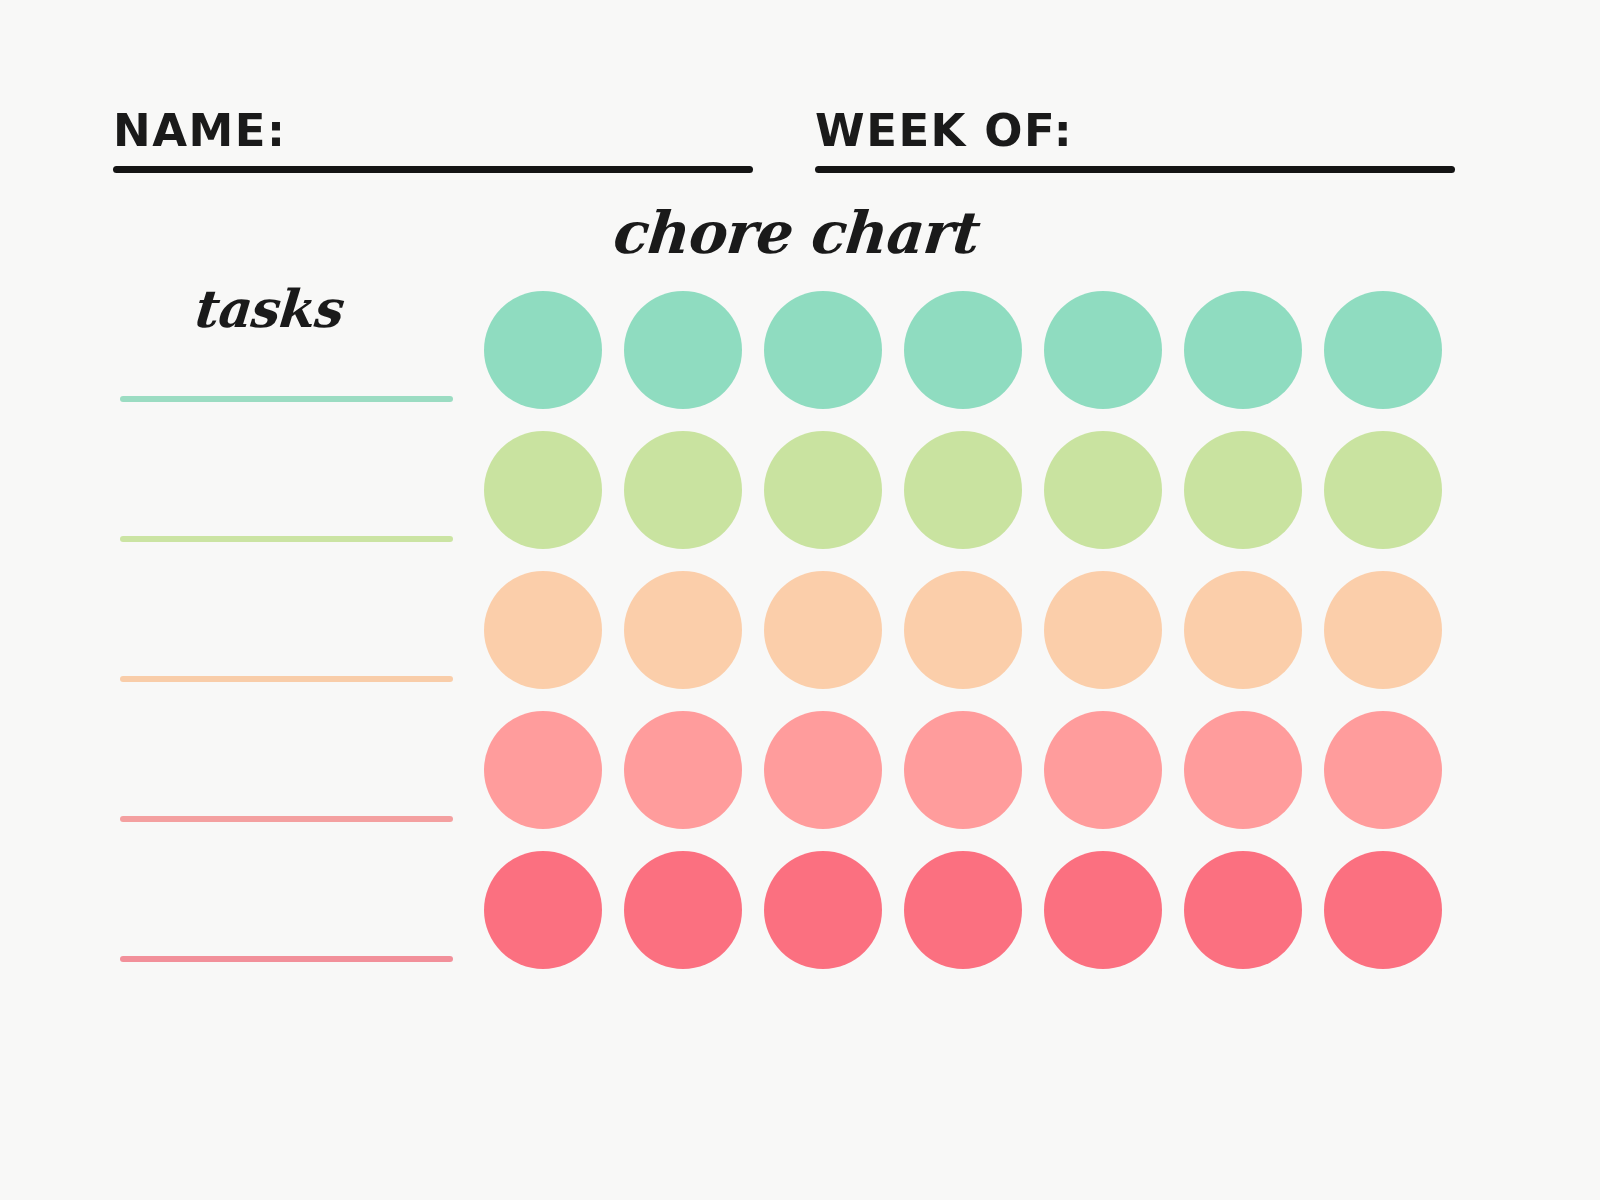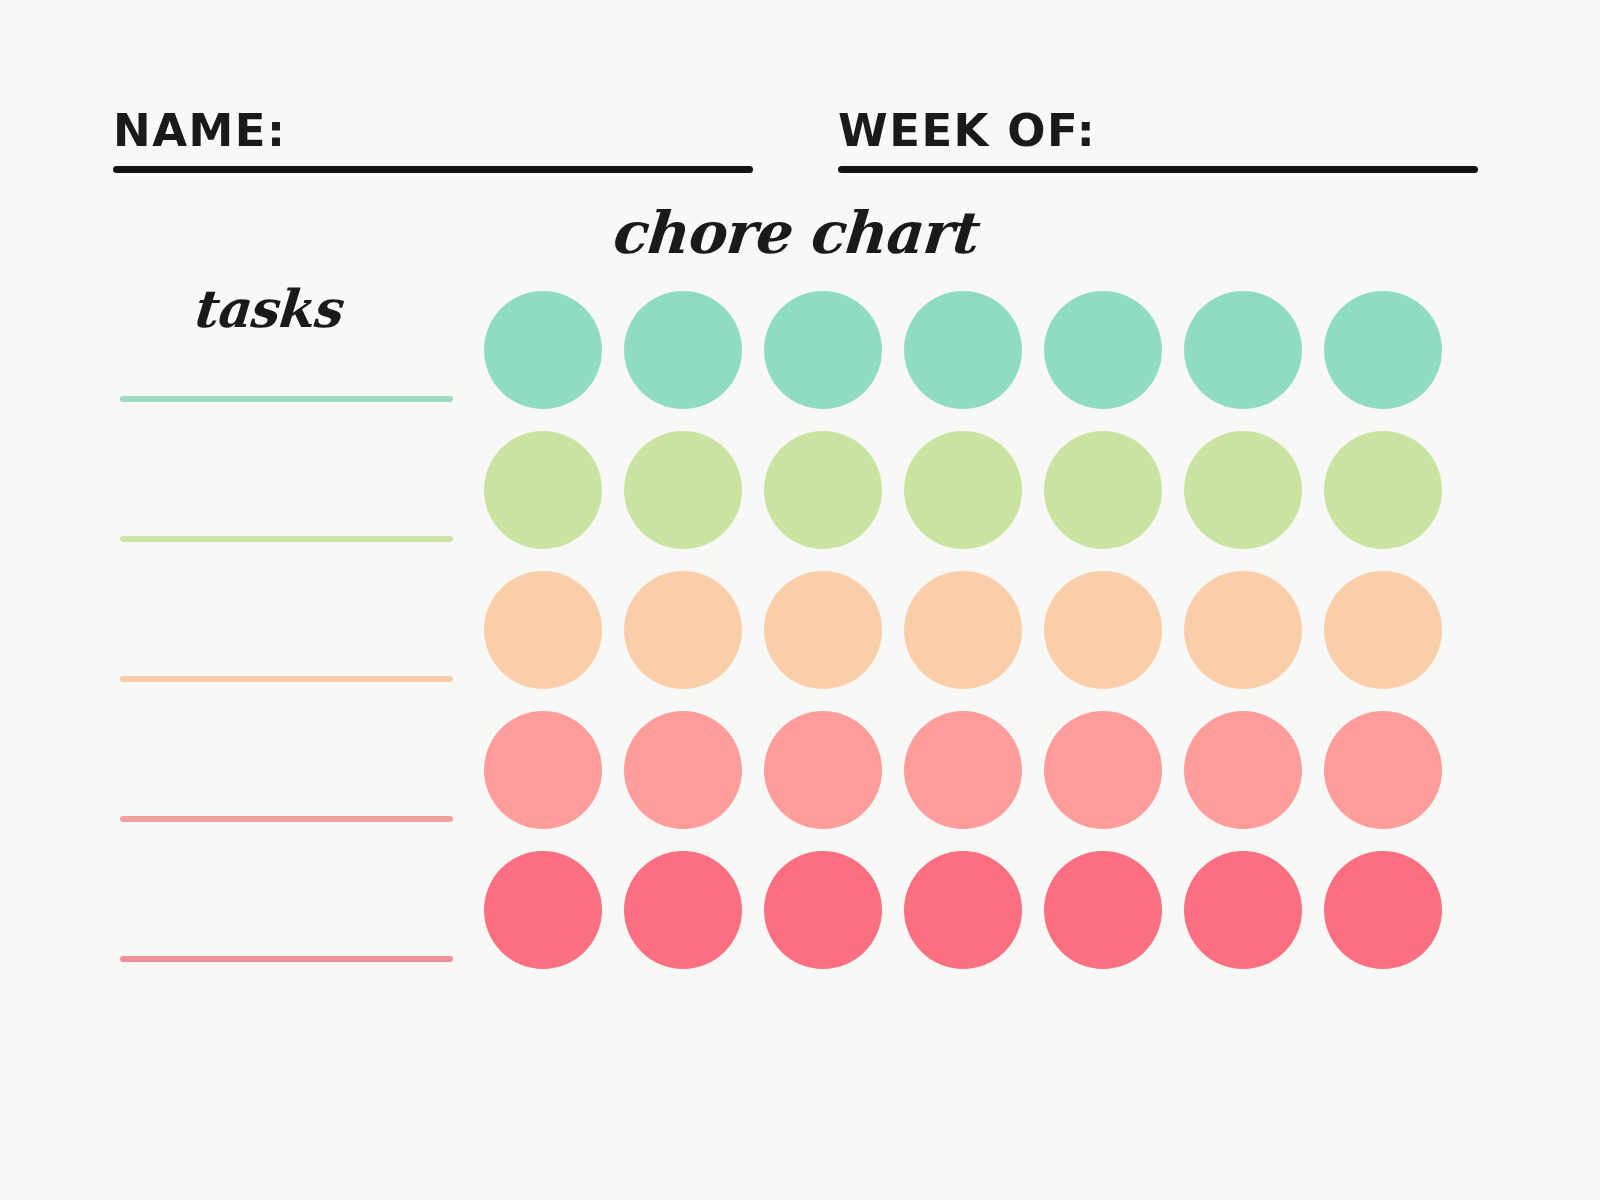--- a/index.html
+++ b/index.html
@@ -37,21 +37,21 @@
   }
   .field-rule {
     margin-top: 13px;
     height: 7px;
     border-radius: 4px;
     background: #141414;
   }
 
   #field-name   { left: 113px; top: 108px; }
   #field-name .field-rule   { width: 640px; }
-  #field-weekof { left: 838px; top: 108px; justify-content: center; }
+  #field-weekof { left: 815px; top: 108px; justify-content: center; }
   #field-weekof .field-rule { width: 640px; }
 
   
   .script {
     position: absolute;
     font-family: "DejaVu Serif", serif;
     font-style: italic;
     font-weight: 700;
     color: #1A1A1A;
     line-height: 1;

